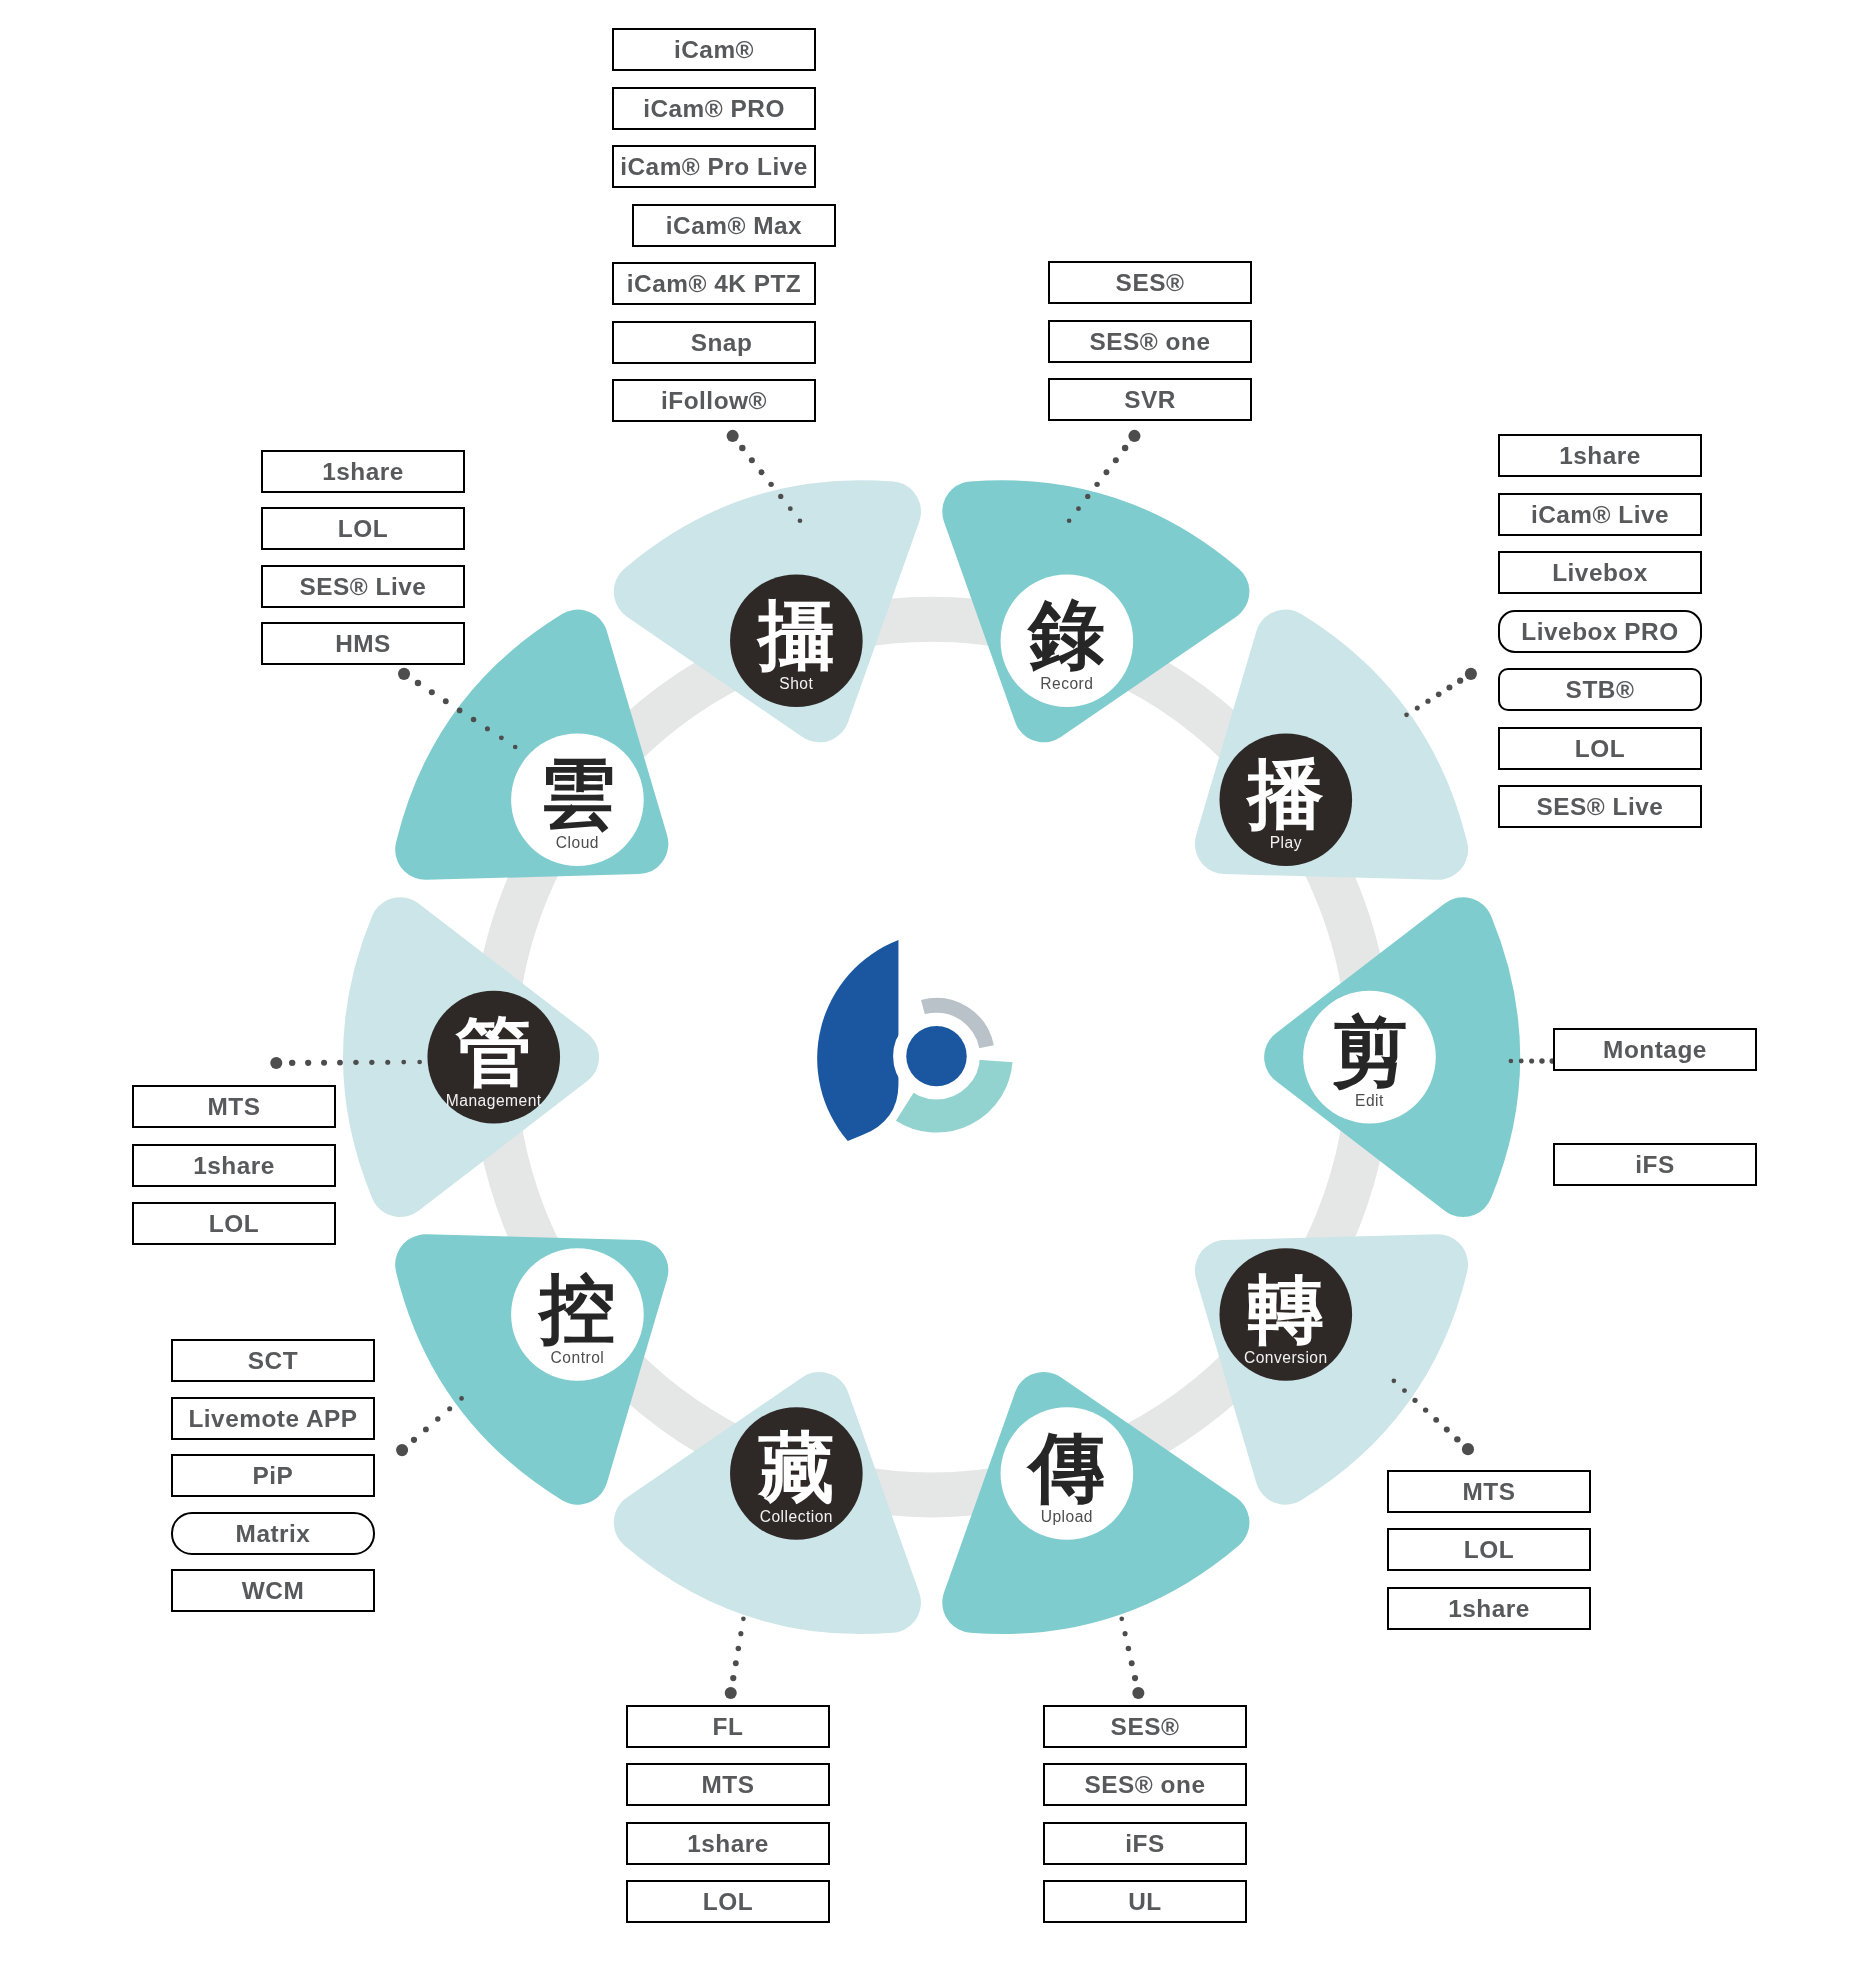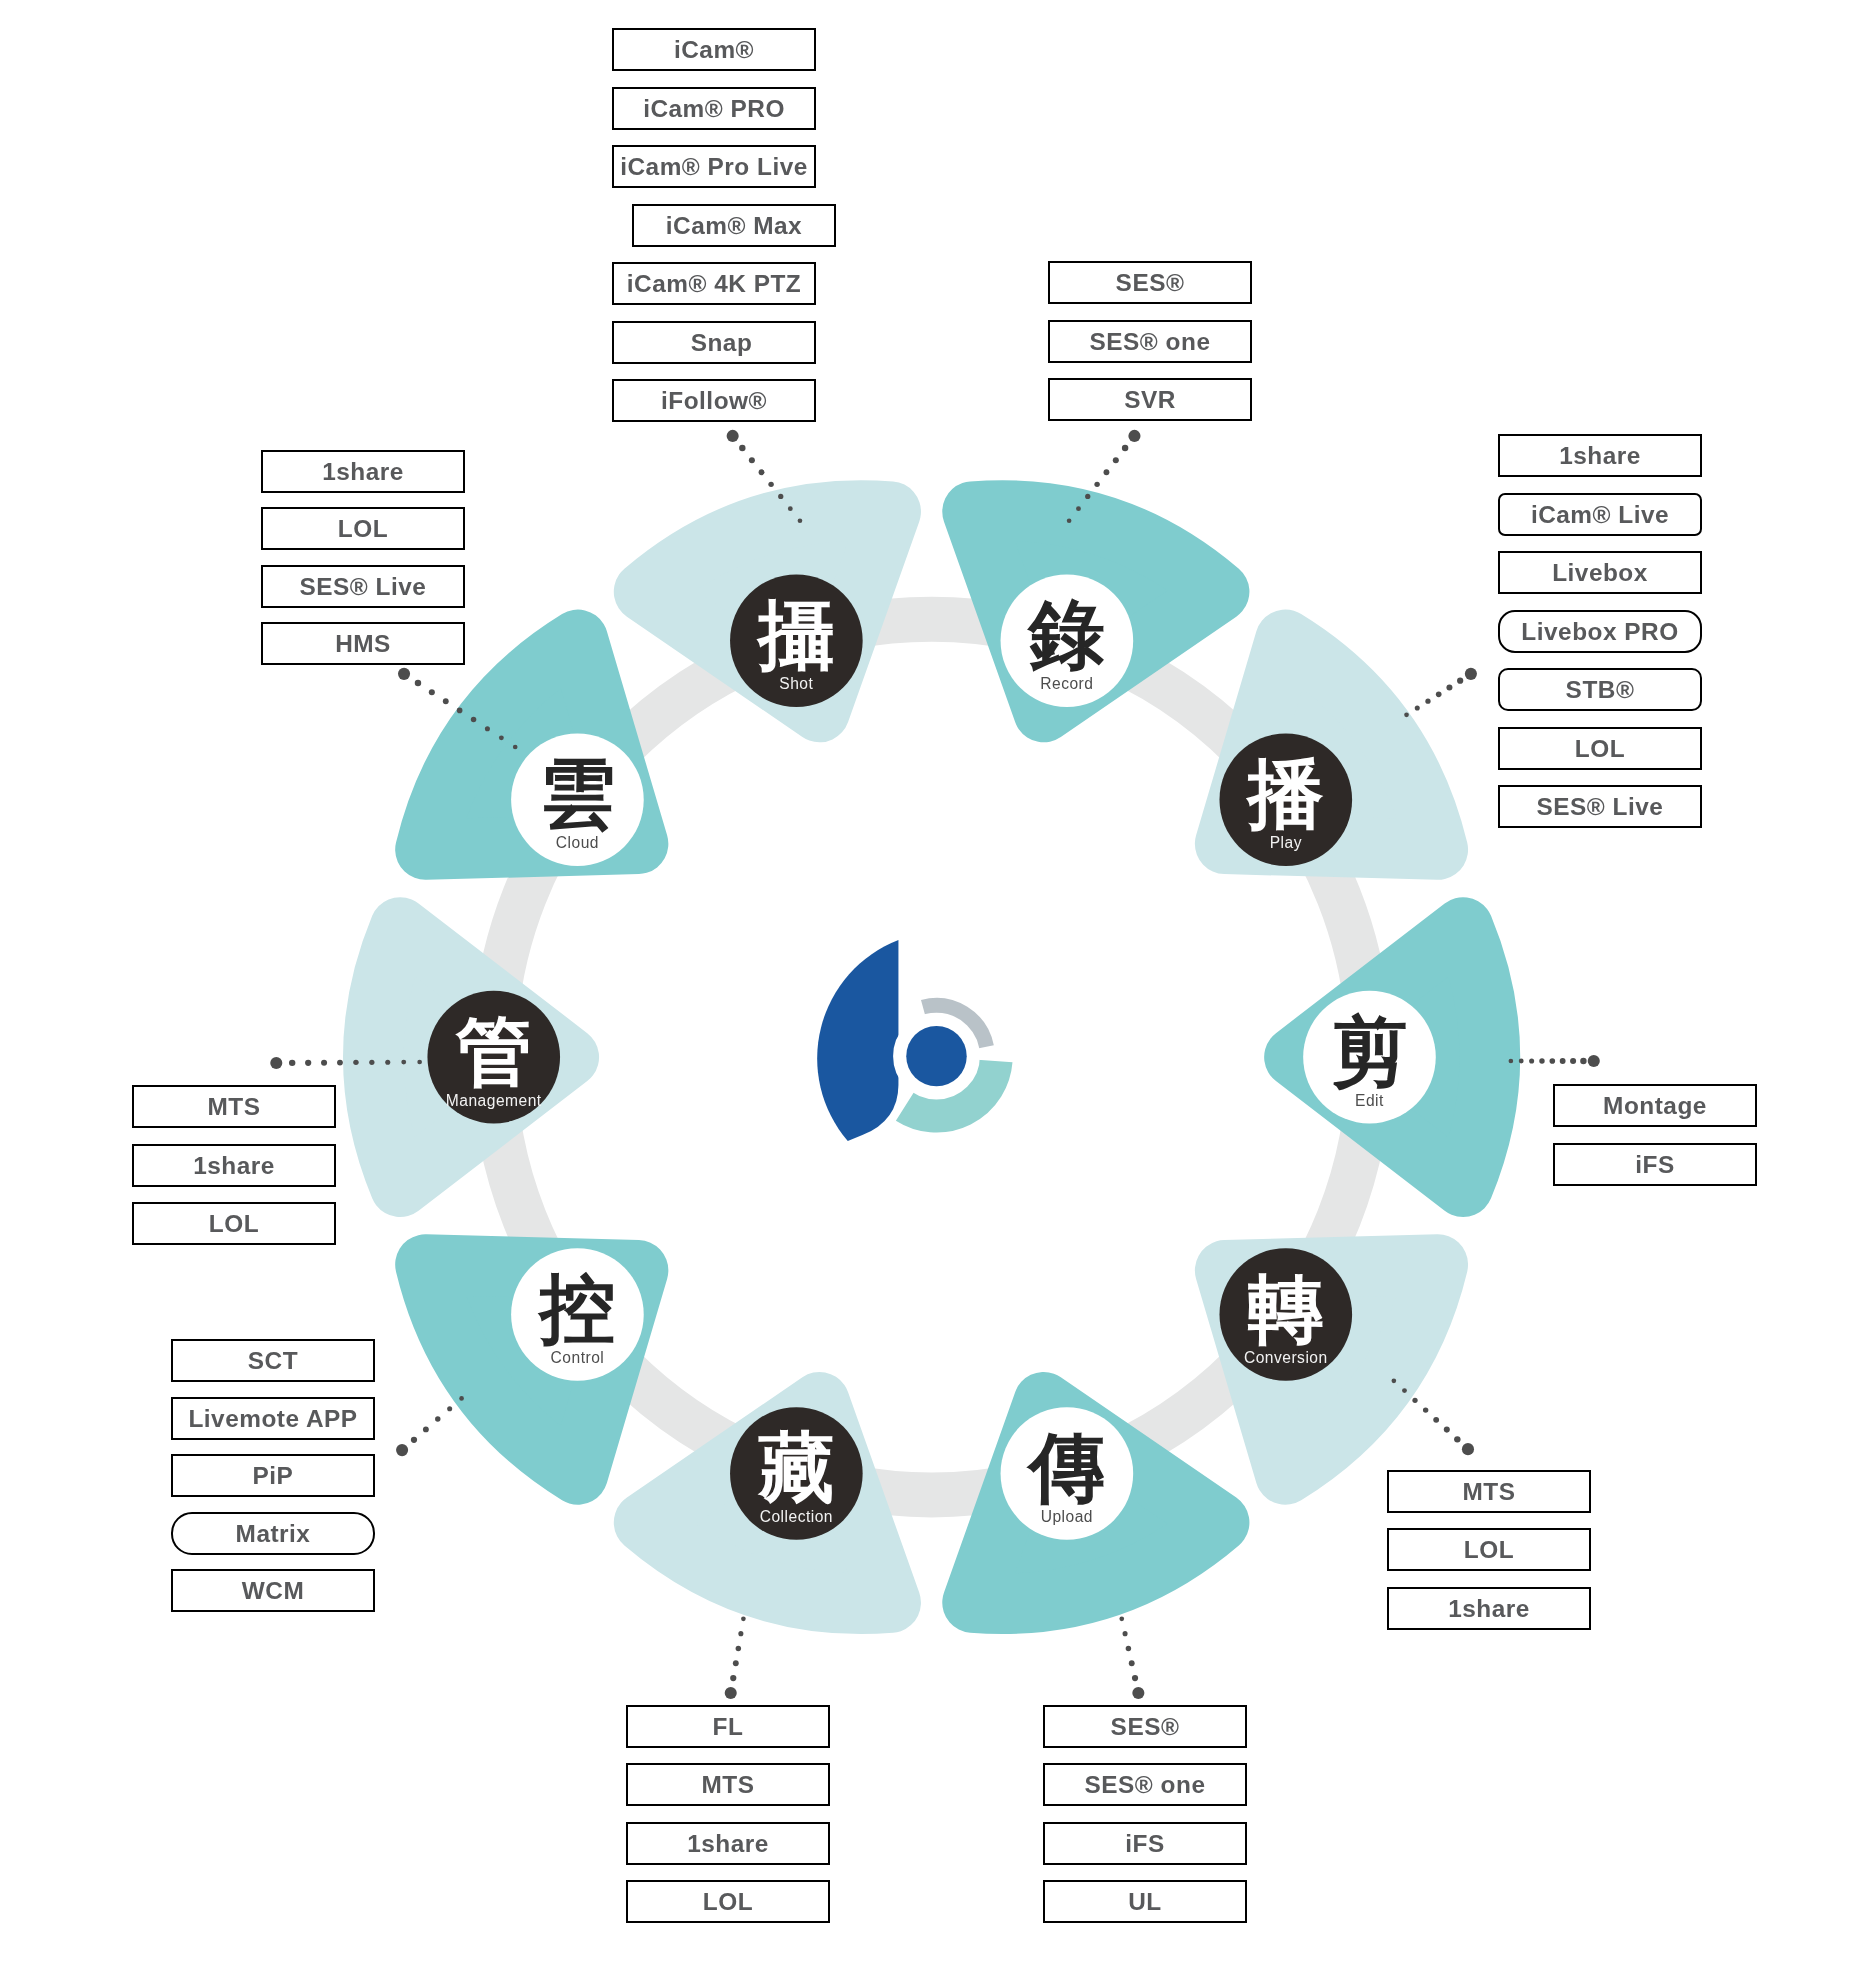--- a/index.html
+++ b/index.html
@@ -208,29 +208,29 @@
         <div class="product-box" style="left: 612px; top: 321px; width: 204px; height: 43px; padding-left: 15px;">Snap</div>
         <div class="product-box" style="left: 612px; top: 379px; width: 204px; height: 43px;">iFollow®</div>
       </div>
       <div class="stack">
         <div class="product-box" style="left: 1048px; top: 261px; width: 204px; height: 43px;">SES®</div>
         <div class="product-box" style="left: 1048px; top: 320px; width: 204px; height: 43px;">SES® one</div>
         <div class="product-box" style="left: 1048px; top: 378px; width: 204px; height: 43px;">SVR</div>
       </div>
       <div class="stack">
         <div class="product-box" style="left: 1498px; top: 434px; width: 204px; height: 43px;">1share</div>
-        <div class="product-box" style="left: 1498px; top: 493px; width: 204px; height: 43px; border-radius: 7px;">iCam® Live</div>
+        <div class="product-box" style="left: 1498px; top: 493px; width: 204px; height: 43px;">iCam® Live</div>
         <div class="product-box" style="left: 1498px; top: 551px; width: 204px; height: 43px;">Livebox</div>
         <div class="product-box" style="left: 1498px; top: 610px; width: 204px; height: 43px; border-radius: 17px;">Livebox PRO</div>
         <div class="product-box" style="left: 1498px; top: 668px; width: 204px; height: 43px; border-radius: 10px;">STB®</div>
         <div class="product-box" style="left: 1498px; top: 727px; width: 204px; height: 43px;">LOL</div>
         <div class="product-box" style="left: 1498px; top: 785px; width: 204px; height: 43px;">SES® Live</div>
       </div>
       <div class="stack">
-        <div class="product-box" style="left: 1553px; top: 1084px; width: 204px; height: 43px;">Montage</div>
+        <div class="product-box" style="left: 1553px; top: 1028px; width: 204px; height: 43px;">Montage</div>
         <div class="product-box" style="left: 1553px; top: 1143px; width: 204px; height: 43px;">iFS</div>
       </div>
       <div class="stack">
         <div class="product-box" style="left: 1387px; top: 1470px; width: 204px; height: 43px;">MTS</div>
         <div class="product-box" style="left: 1387px; top: 1528px; width: 204px; height: 43px;">LOL</div>
         <div class="product-box" style="left: 1387px; top: 1587px; width: 204px; height: 43px;">1share</div>
       </div>
       <div class="stack">
         <div class="product-box" style="left: 1043px; top: 1705px; width: 204px; height: 43px;">SES®</div>
         <div class="product-box" style="left: 1043px; top: 1763px; width: 204px; height: 43px;">SES® one</div>

